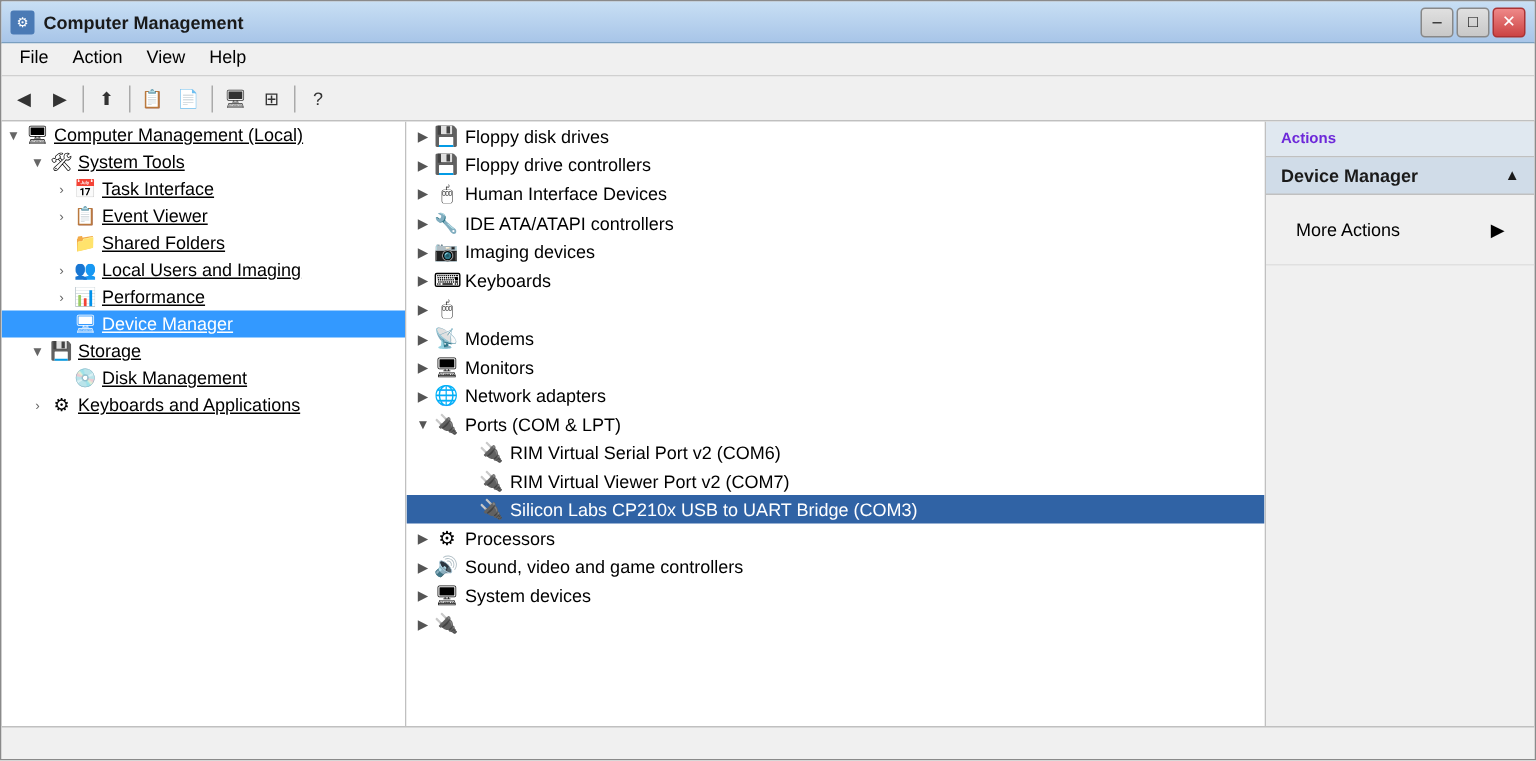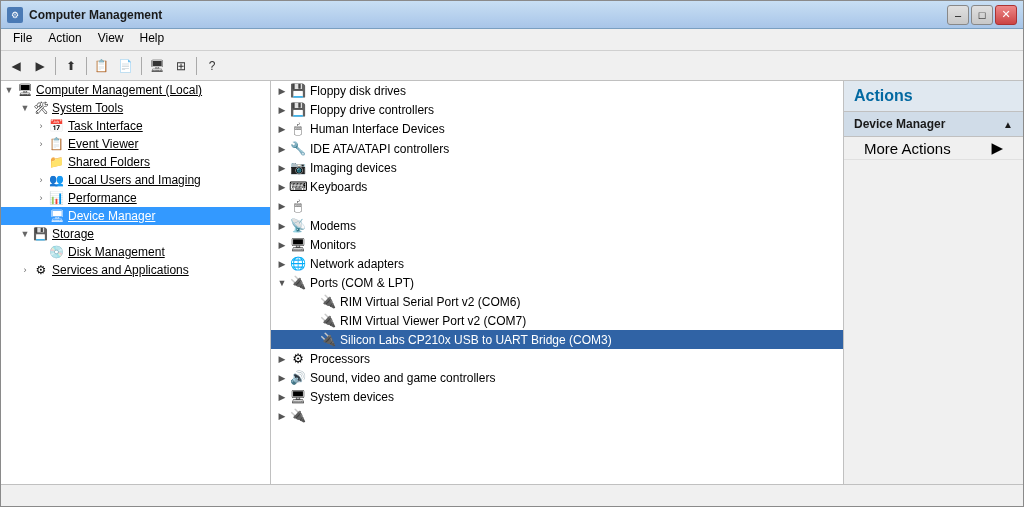--- a/index.html
+++ b/index.html
@@ -172,44 +172,44 @@
     .actions-panel {
       width: 180px;
       min-width: 180px;
       background: #f0f0f0;
       border-left: 1px solid #c0c0c0;
       overflow: hidden;
     }
     .actions-header {
       background: #e0e8f0;
       padding: 6px 10px;
-      font-size: 16px;
+      font-size: 10px;
       font-weight: bold;
-      color: #0369a1;
+      color: #6d28d9;
       border-bottom: 1px solid #c0c0c0;
     }
     .actions-section {
       padding: 0;
     }
     .actions-section-title {
       background: #d0dce8;
       padding: 5px 10px;
       font-size: 12px;
       font-weight: bold;
       color: #1a1a1a;
       display: flex;
       align-items: center;
       justify-content: space-between;
       cursor: pointer;
       border-bottom: 1px solid #c0c0c0;
     }
     .actions-section-title .arrow { font-size: 10px; }
     .actions-section-item {
-      padding: 2px 20px;
-      font-size: 15px;
+      padding: 16px 20px;
+      font-size: 12px;
       cursor: pointer;
       display: flex;
       align-items: center;
       justify-content: space-between;
       border-bottom: 1px solid #e0e0e0;
     }
     
     .status-bar {
       height: 22px;
       background: #f0f0f0;
@@ -318,21 +318,21 @@
 
       <div class="tree-item" style="padding-left:32px;">
         <div class="tree-expand"> </div>
         <div class="tree-icon">💿</div>
         <div class="tree-label">Disk Management</div>
       </div>
 
       <div class="tree-item" style="padding-left:16px;">
         <div class="tree-expand">›</div>
         <div class="tree-icon">⚙</div>
-        <div class="tree-label">Services and Applications</div>
+        <div class="tree-label">Keyboards and Applications</div>
       </div>
     </div>
 
     <div class="middle-panel">
 
       <div class="device-item">
         <div class="device-expand">▶</div>
         <div class="device-icon">💾</div>
         <div class="device-label">Floppy disk drives</div>
       </div>

